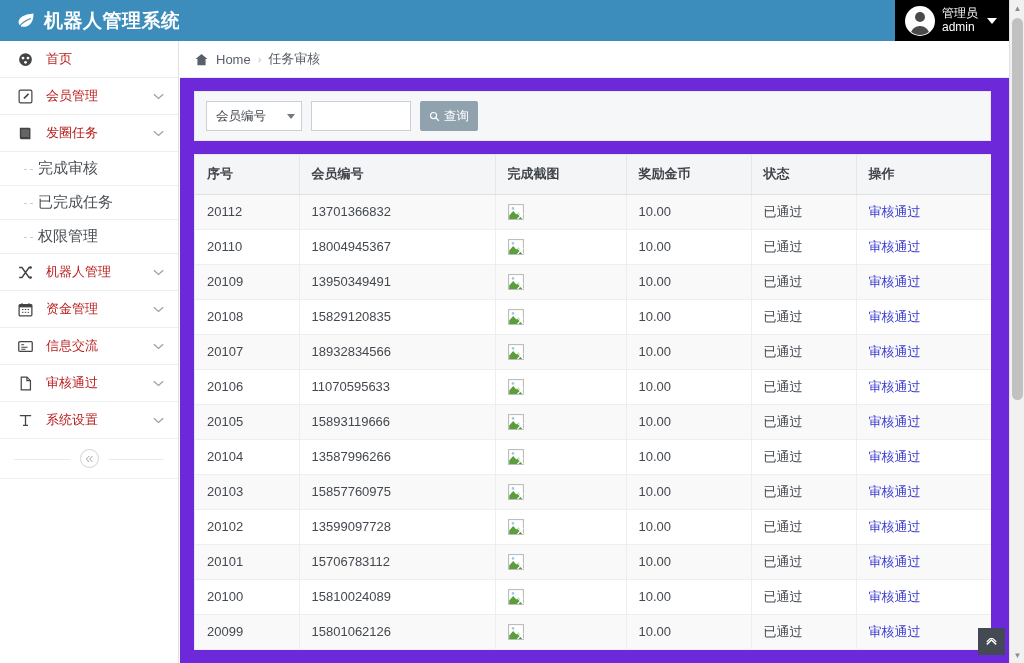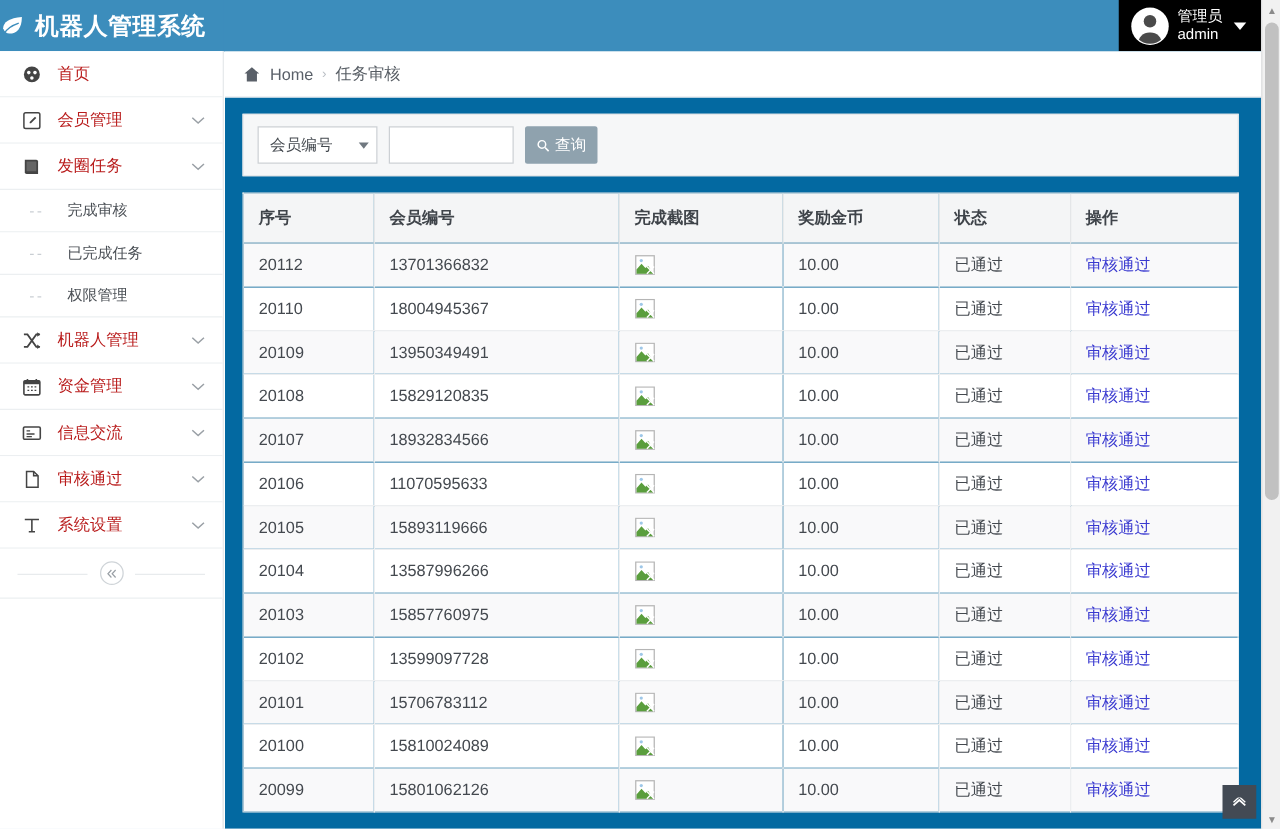--- a/index.html
+++ b/index.html
@@ -15,21 +15,21 @@
   
   .topbar {
     position: absolute; top: 0; left: 0;
     width: 1009px; height: 41px;
     background: #3c8dbc;
     display: flex; align-items: center;
   }
   .brand {
     width: 179px; height: 41px;
     display: flex; align-items: center; gap: 8px;
-    padding-left: 0;
+    padding-left: 16px;
     background: #3c8dbc;
   }
   .leaf-icon { width: 20px; height: 20px; flex: 0 0 auto; display:block; }
   .brand-title {
     color: #ffffff;
     font-size: 19px;
     font-weight: bold;
     letter-spacing: .5px;
     white-space: nowrap;
   }
@@ -98,23 +98,23 @@
     width: 11px; height: 7px; flex: 0 0 auto; color: #9aa0a6;
   }
   .submenu { background: #fff; position: relative; }
   .submenu::before {
     content: ""; position: absolute;
     left: 24px; top: 0; bottom: 4px;
     border-left: 1px dashed #c9ced3;
   }
   .sub-item {
     height: 34px; display: flex; align-items: center;
-    padding-left: 54px;
+    padding-left: 38px;
     border-bottom: 1px solid #eceff1;
-    font-size: 12px; color: #4a4f55;
+    font-size: 15px; color: #4a4f55;
     cursor: pointer; position: relative;
     background: #fff;
   }
   .sub-item::before {
     content: ""; position: absolute; left: 24px; top: 50%;
     width: 9px; border-top: 1px dashed #c9ced3;
   }
   .collapse-row {
     height: 40px; display: flex; align-items: center; justify-content: center;
     border-bottom: 1px solid #eceff1; position: relative; background:#fff;
@@ -128,21 +128,21 @@
     width: 19px; height: 19px; border-radius: 50%;
     border: 1px solid #cfd4d8; background: #fff;
     display: flex; align-items: center; justify-content: center;
     color: #9aa0a6; font-size: 10px; cursor: pointer; z-index:2;
   }
 
   
   .content {
     position: absolute; top: 41px; left: 180px;
     width: 829px; height: 622px;
-    background: #0369a1;
+    background: #6d28d9;
   }
   .breadcrumb {
     height: 37px; display: flex; align-items: center; gap: 7px;
     padding: 0 0 0 14px;
     border-bottom: 1px solid #e9ecef;
     font-size: 13px; color: #6f7680;
     background: #fff;
   }
   .home-icon { width: 15px; height: 15px; color: #5a6069; flex:0 0 auto; }
   .bc-sep { color: #b9bec4; font-size: 11px; }

